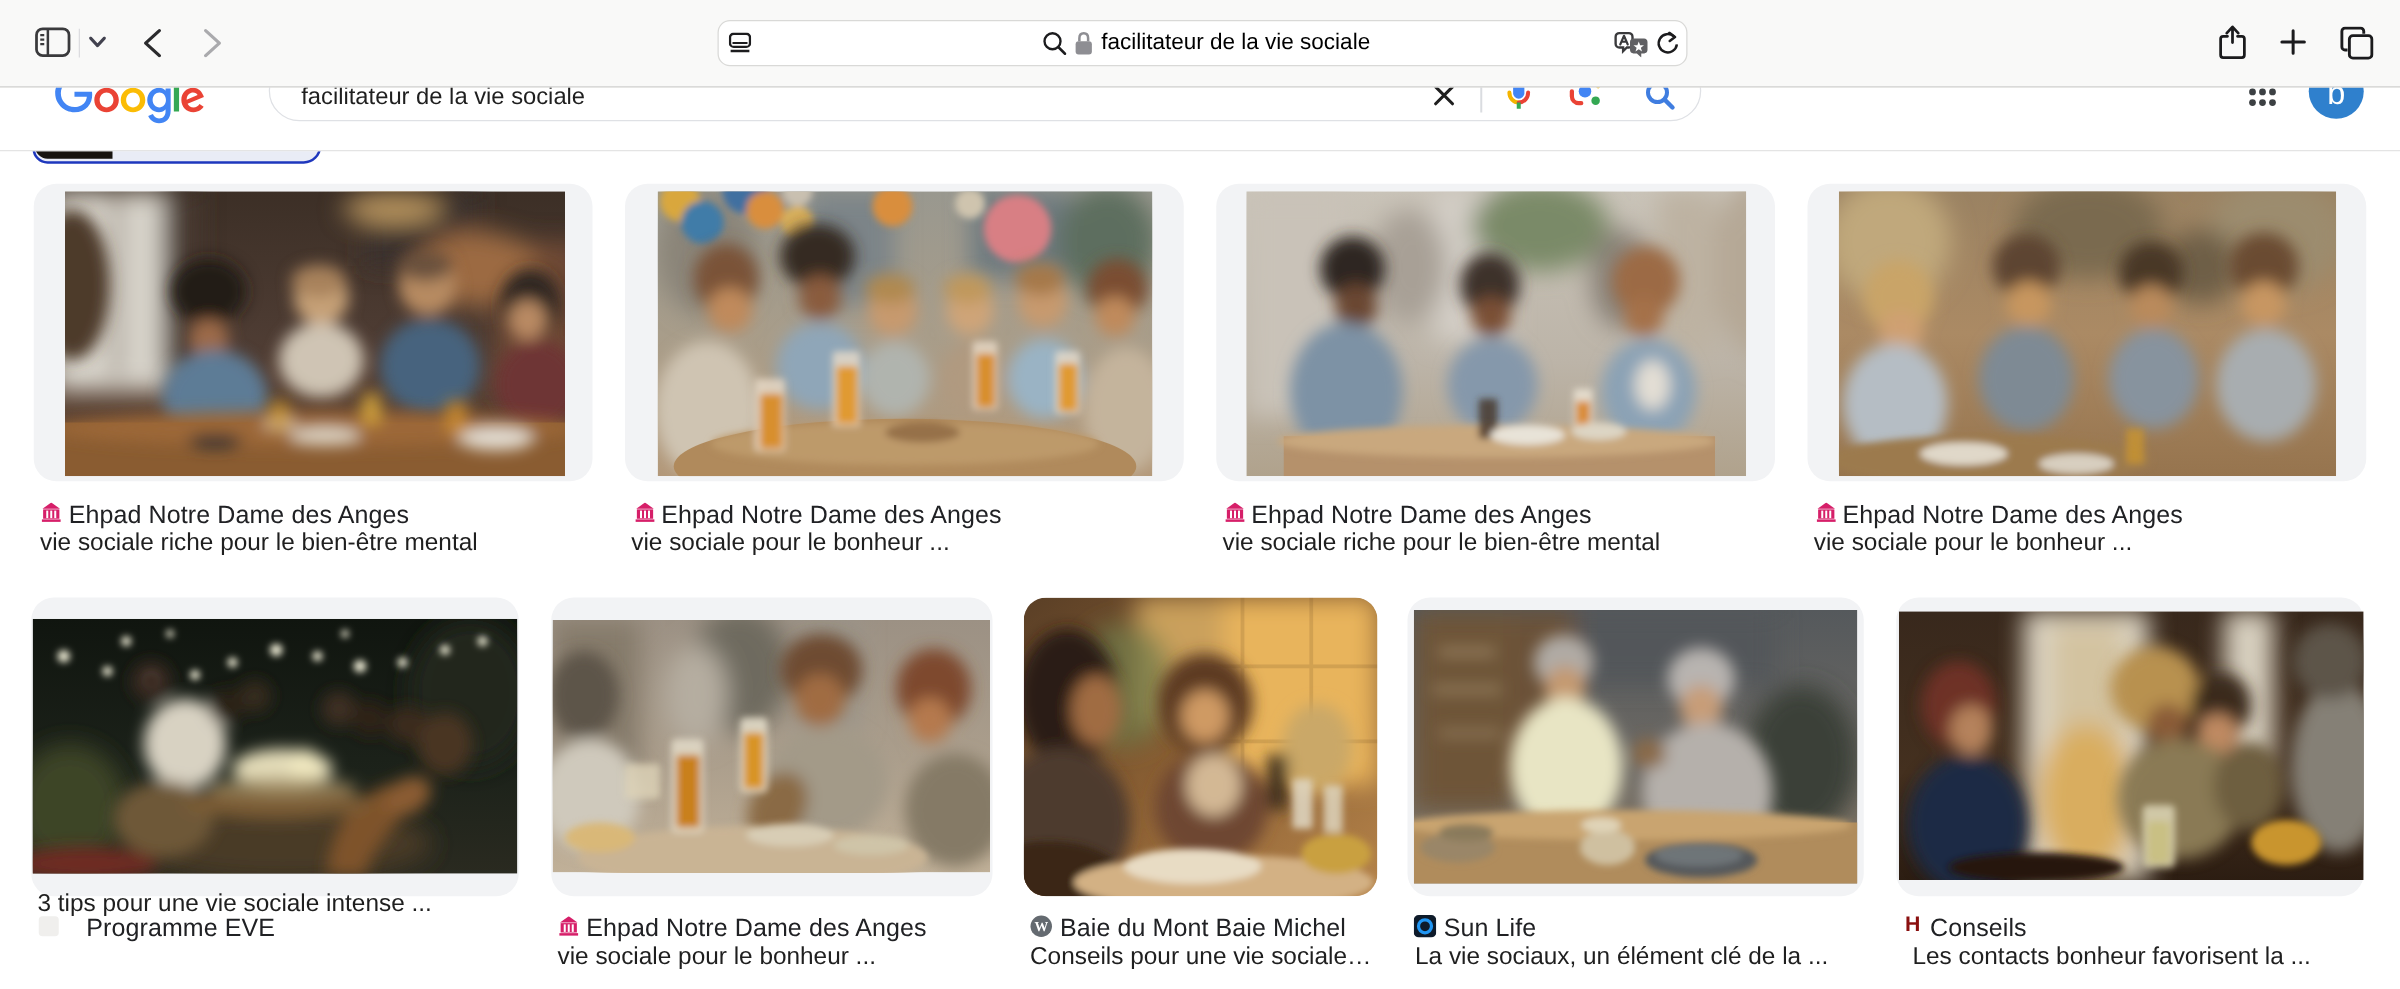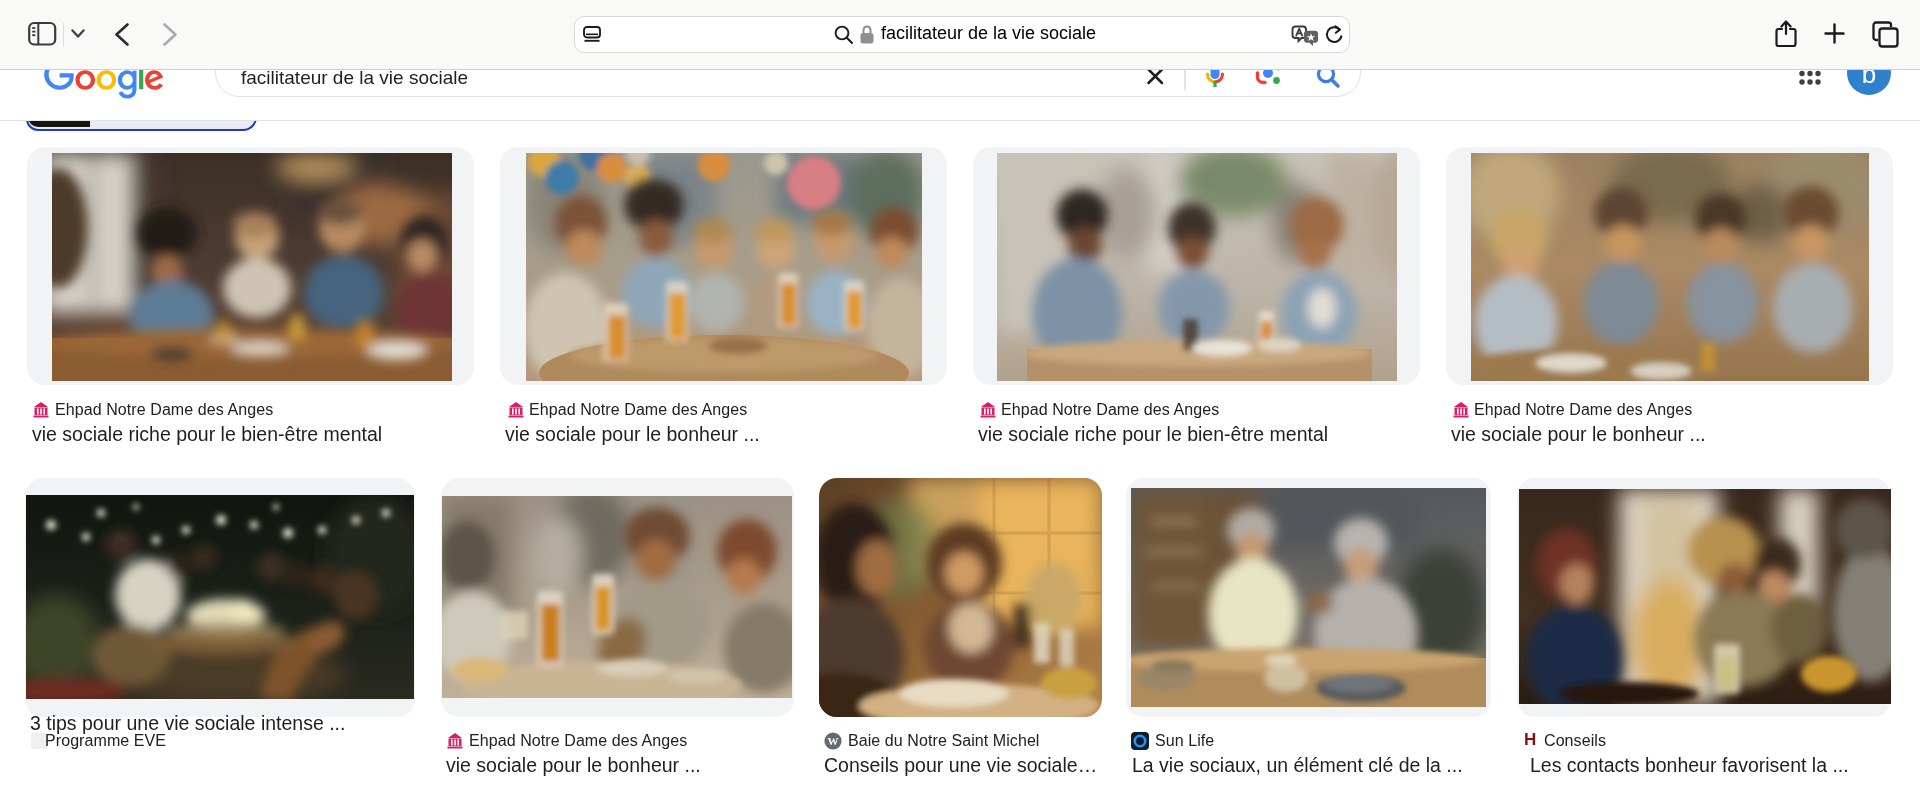--- a/index.html
+++ b/index.html
@@ -17,21 +17,21 @@
   #sq{left:241px;top:67px;font-size:19px;color:#1f1f1f;z-index:6;}
   #hdr{left:0;top:69px;width:1920px;height:51px;background:#fff;border-bottom:1.5px solid #e4e4e4;z-index:3;}
   .chip{left:26px;top:98px;width:231px;height:33px;border:2px solid #1e37bd;z-index:2;
      border-radius:0 0 14px 12px;background:#e9ecf6;box-sizing:border-box;overflow:hidden;}
   .chipimg{position:absolute;left:0px;top:0px;width:62px;height:27px;background:#17130f;
      border-radius:0 0 0 10px;}
   
   .card{position:absolute;background:#f2f3f5;border-radius:18px;}
   .img{position:absolute;overflow:hidden;}
   .img svg{display:block;}
-  .src{position:absolute;font-size:16px;letter-spacing:.08px;color:#202124;white-space:nowrap;}
+  .src{position:absolute;font-size:20px;letter-spacing:.08px;color:#202124;white-space:nowrap;}
   .tit{position:absolute;font-size:19.5px;color:#1f1f1f;white-space:nowrap;}
   .fav{position:absolute;width:16px;height:16px;}
 </style>
 </head>
 <body>
 
 <svg id="glogo" class="abs" viewBox="0 0 272 92">
 <path fill="#EA4335" d="M115.75 47.18c0 12.77-9.99 22.18-22.25 22.18s-22.25-9.41-22.25-22.18C71.25 34.32 81.24 25 93.5 25s22.25 9.32 22.25 22.18zm-9.74 0c0-7.98-5.79-13.44-12.51-13.44S80.99 39.2 80.99 47.18c0 7.9 5.79 13.44 12.51 13.44s12.51-5.55 12.51-13.44z"></path>
 <path fill="#FBBC05" d="M163.75 47.18c0 12.77-9.99 22.18-22.25 22.18s-22.25-9.41-22.25-22.18c0-12.85 9.99-22.18 22.25-22.18s22.25 9.32 22.25 22.18zm-9.74 0c0-7.98-5.79-13.44-12.51-13.44s-12.51 5.46-12.51 13.44c0 7.9 5.79 13.44 12.51 13.44s12.51-5.55 12.51-13.44z"></path>
 <path fill="#4285F4" d="M209.75 26.34v39.82c0 16.38-9.66 23.07-21.08 23.07-10.75 0-17.22-7.19-19.66-13.07l8.48-3.53c1.51 3.61 5.21 7.87 11.17 7.87 7.31 0 11.84-4.51 11.84-13v-3.19h-.34c-2.18 2.69-6.38 5.04-11.68 5.04-11.09 0-21.25-9.66-21.25-22.09 0-12.52 10.16-22.26 21.25-22.26 5.29 0 9.49 2.35 11.68 4.96h.34v-3.61h9.25zm-8.56 20.92c0-7.81-5.21-13.52-11.84-13.52-6.72 0-12.35 5.71-12.35 13.52 0 7.73 5.63 13.36 12.35 13.36 6.63 0 11.84-5.63 11.84-13.36z"></path>
@@ -638,21 +638,21 @@
 <rect x="195" y="155" width="26" height="50" rx="4" fill="#d8d0b0" opacity=".9"></rect>
 <rect x="199" y="168" width="18" height="34" rx="2" fill="#c9c084"></rect>
 <ellipse cx="310" cy="185" rx="28" ry="18" fill="#c9952e"></ellipse>
 <ellipse cx="110" cy="205" rx="70" ry="12" fill="#28190e"></ellipse>
 
 </g>
 </svg>
   </div>
 
 <div class="fav" style="left:31px;top:733px;background:#f0efed;border-radius:3px"></div>
-<div class="src" style="left:45px;top:732px">Programme EVE</div>
+<div class="src" style="left:69px;top:732px">Programme EVE</div>
 <div class="tit" style="left:30px;top:712px">3 tips pour une vie sociale intense ...</div>
 
 <svg class="fav" style="left:447px;top:733px" viewBox="0 0 16 16">
     <g fill="#d61f69">
       <path d="M8 0 L15 5 L1 5 Z"></path>
       <rect x="1.5" y="5.5" width="13" height="7.5"></rect>
       <rect x="0.5" y="13.5" width="15" height="2"></rect>
     </g>
     <g fill="#fff">
       <rect x="4" y="6.5" width="1.6" height="6"></rect>
@@ -660,21 +660,21 @@
       <rect x="10.4" y="6.5" width="1.6" height="6"></rect>
     </g>
   </svg>
 <div class="src" style="left:469px;top:732px">Ehpad Notre Dame des Anges</div>
 <div class="tit" style="left:446px;top:754px">vie sociale pour le bonheur ...</div>
 
 <svg class="fav" style="left:824px;top:732px;width:18px;height:18px" viewBox="0 0 18 18">
 <circle cx="9" cy="9" r="8.6" fill="#646a70"></circle>
 <text x="9" y="13" font-size="11" font-weight="bold" fill="#fff" text-anchor="middle" font-family="Liberation Serif">W</text>
 </svg>
-<div class="src" style="left:848px;top:732px">Baie du Notre Saint Michel</div>
+<div class="src" style="left:848px;top:732px">Baie du Mont Baie Michel</div>
 <div class="tit" style="left:824px;top:754px">Conseils pour une vie sociale…</div>
 
 <svg class="fav" style="left:1131px;top:732px;width:18px;height:18px" viewBox="0 0 18 18">
 <rect x="0" y="0" width="18" height="18" rx="4" fill="#0e1b2a"></rect>
 <circle cx="9" cy="9" r="5.2" fill="none" stroke="#2196f3" stroke-width="2.6"></circle>
 </svg>
 <div class="src" style="left:1155px;top:732px">Sun Life</div>
 <div class="tit" style="left:1132px;top:754px">La vie sociaux, un élément clé de la ...</div>
 
 <div class="src" style="left:1524px;top:730px;font-weight:bold;font-size:17px;color:#8a1010">H</div>

